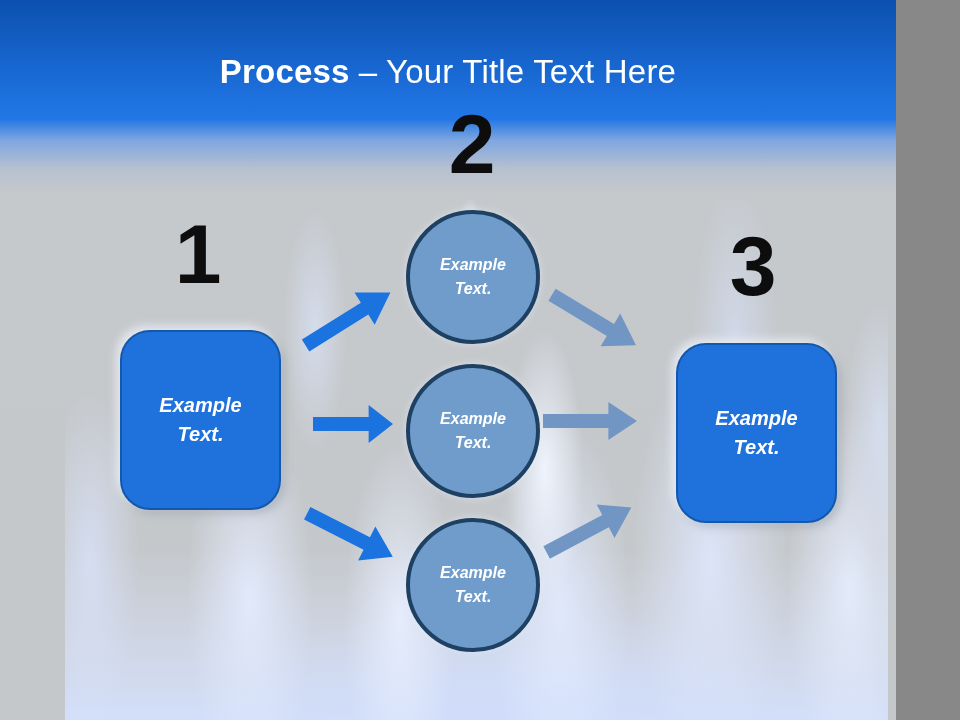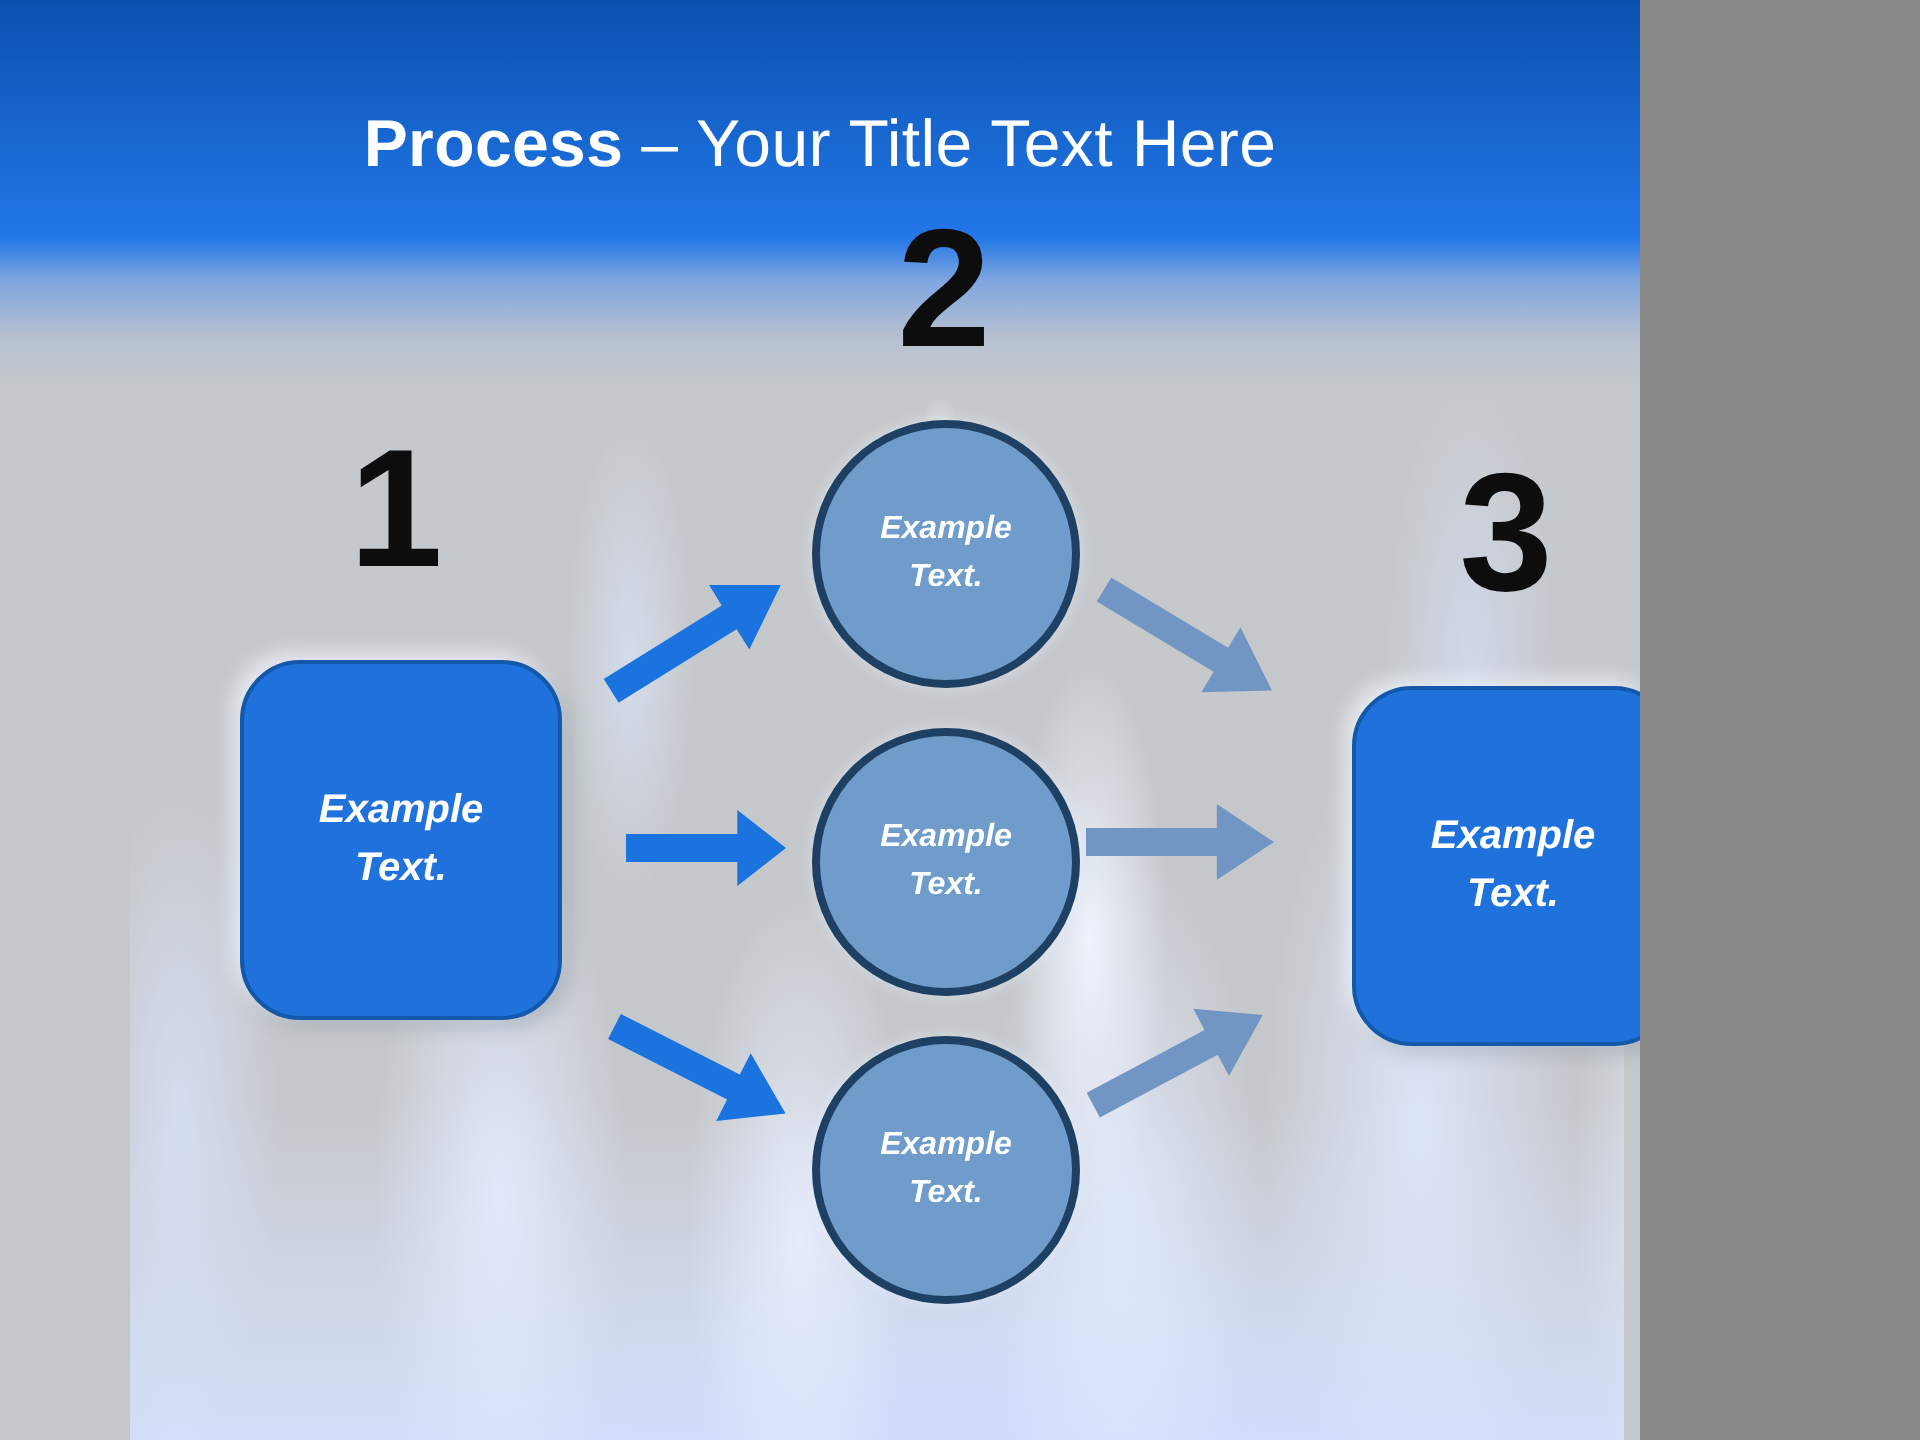--- a/index.html
+++ b/index.html
@@ -1,18 +1,18 @@
 <!DOCTYPE html>
 <html><head>
 <meta charset="utf-8">
 <style>
   html,body{margin:0;padding:0;background:#888;}
   .slide{
     position:relative;
-    width:820px;height:720px;
+    width:896px;height:720px;
     overflow:hidden;
     font-family:"Liberation Sans", sans-serif;
     background:linear-gradient(180deg,
       #0c50af 0%,
       #1766cf 9%,
       #2277e6 16.5%,
       #7fa6e0 19.5%,
       #b7c1cf 23.5%,
       #c6c9cc 27%,
       #c5c8cb 100%);

